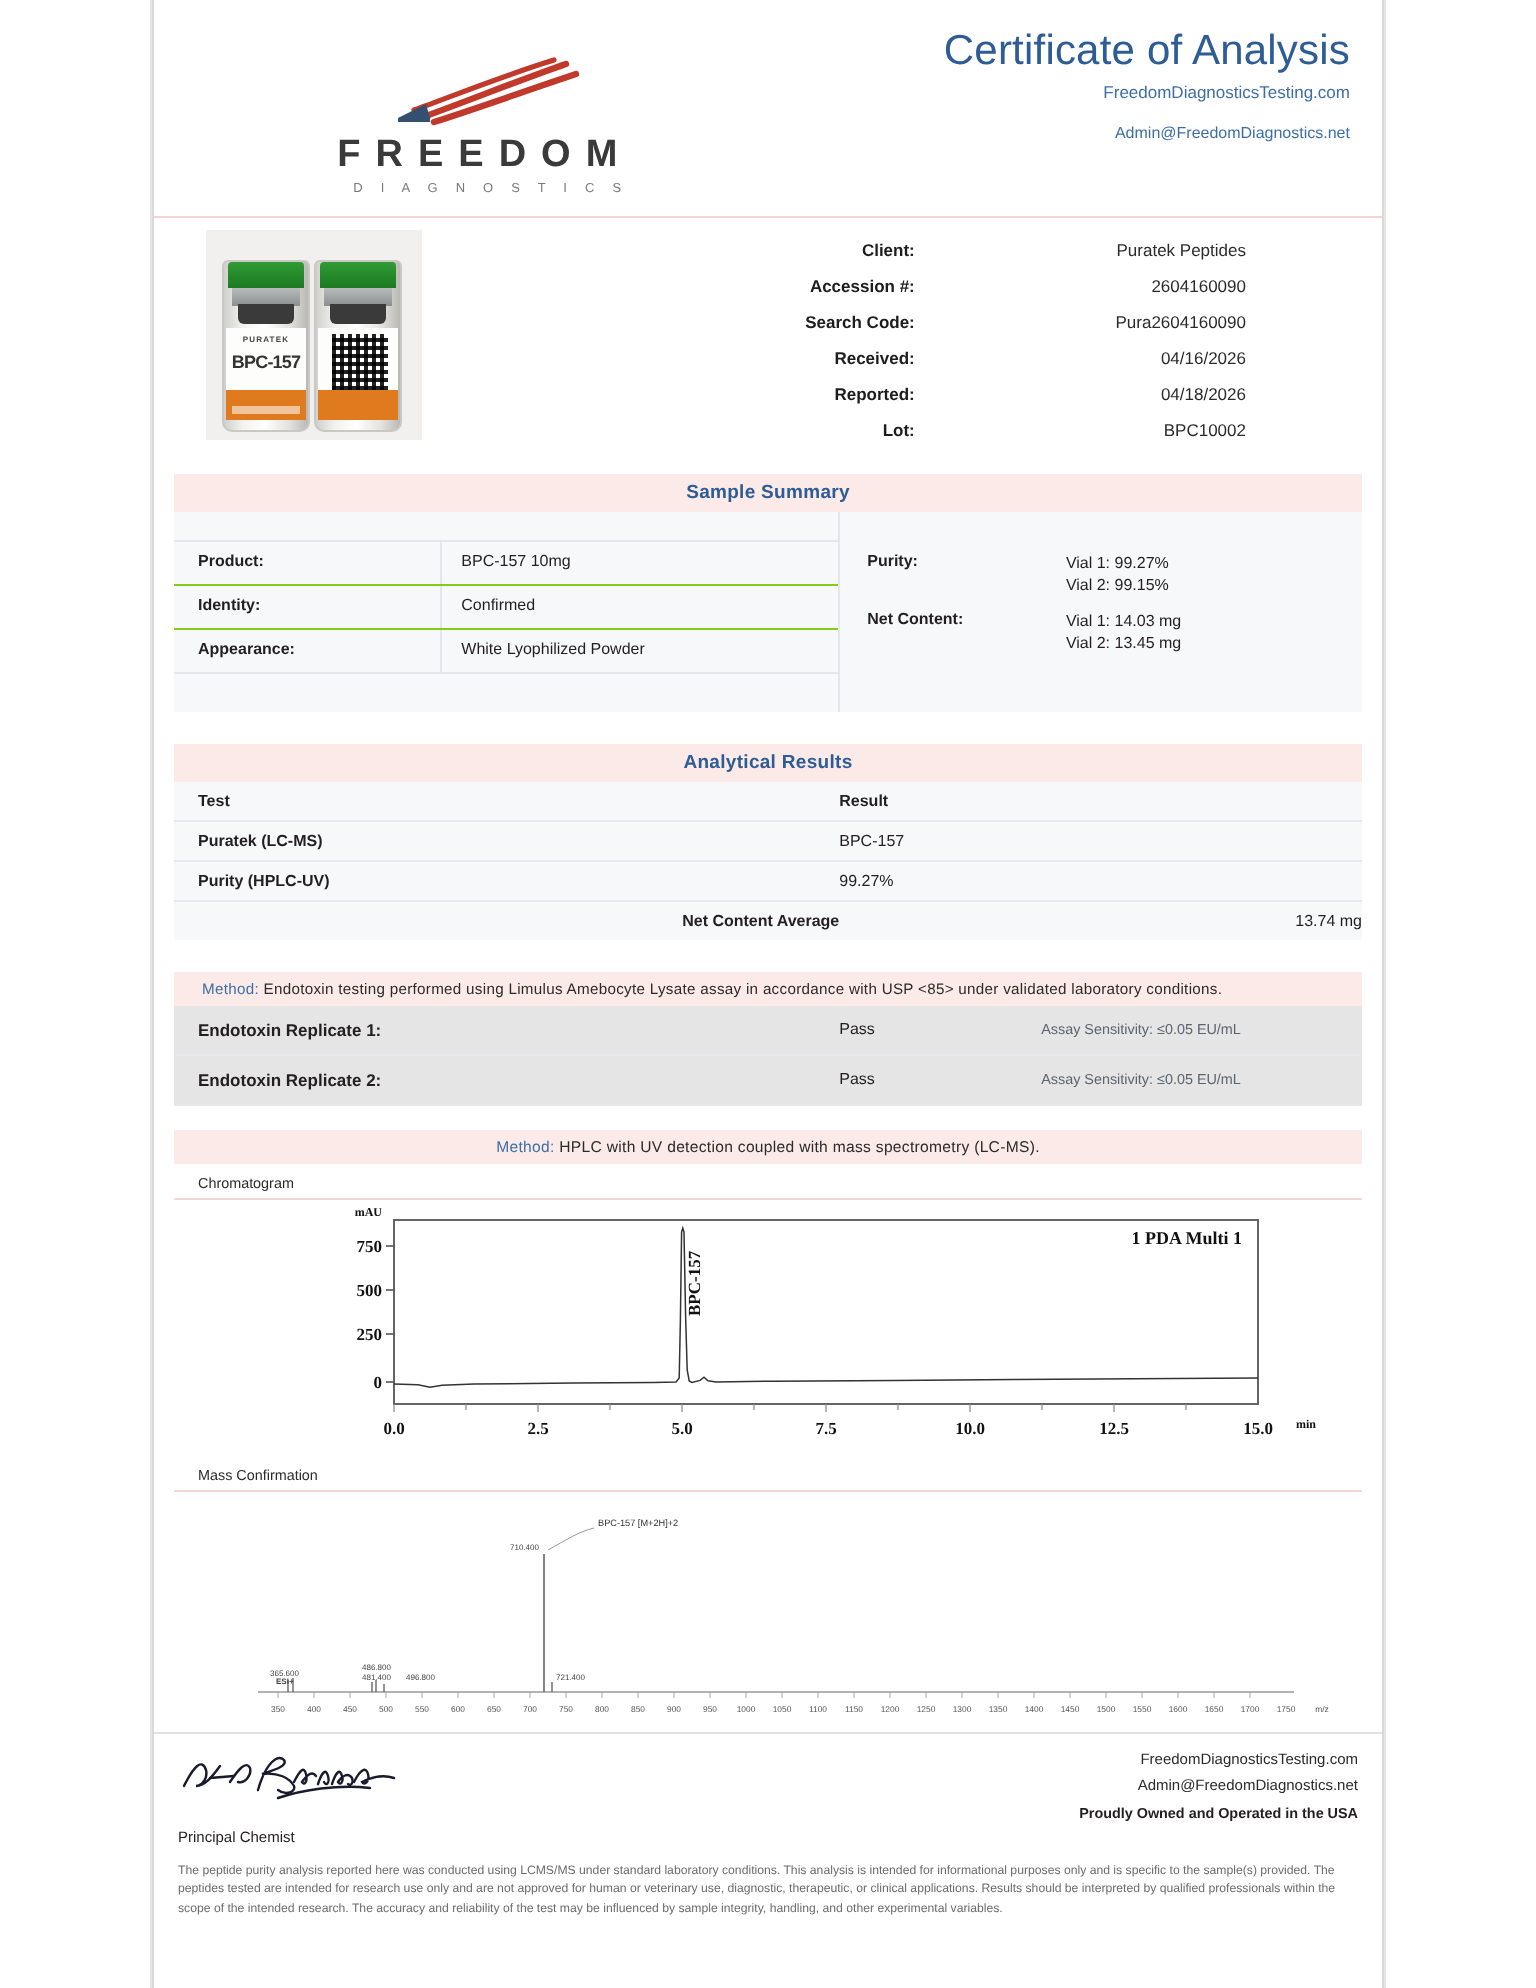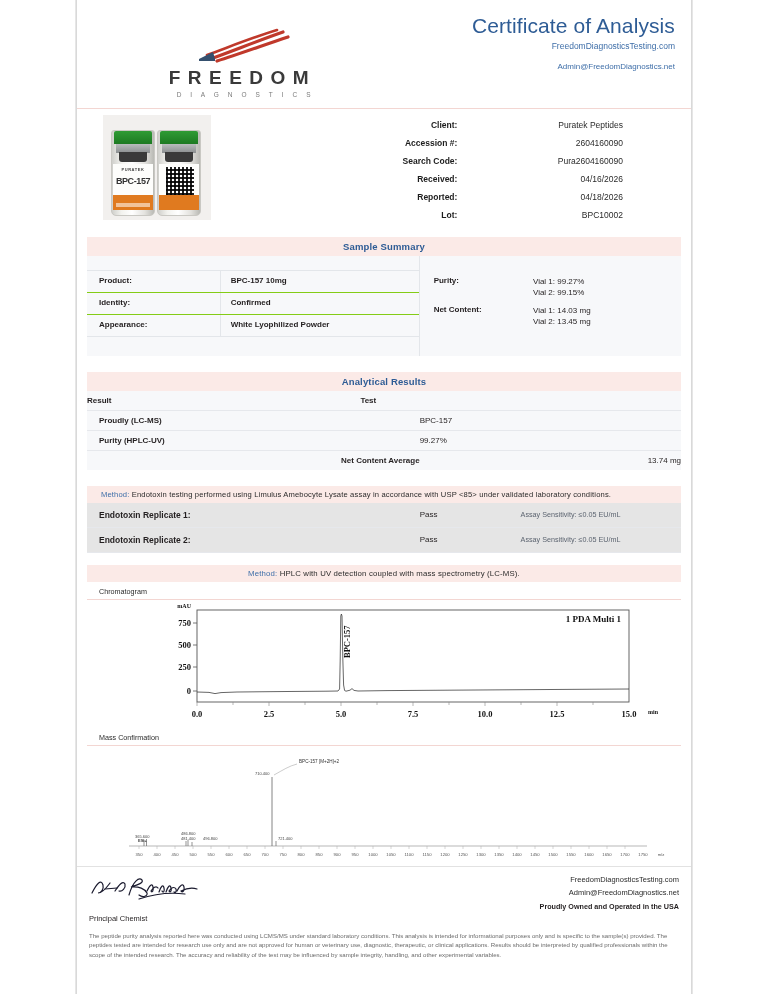--- a/index.html
+++ b/index.html
@@ -98,21 +98,21 @@
   .sec-bar.center-m .m { color:#3e6ea8; }
 
   
   .sum-wrap { display:flex; background:#f7f8fa; }
   .sum-left { width:56%; border-right:1px solid #e3e6ea; }
   .sum-right { width:44%; }
   .sum-spacer { height:14px; }
   .sum-row { display:flex; border-top:1px solid #84cc16; min-height:22px; }
   .sum-row.first { border-top:1px solid #e3e6ea; }
   .sum-k { width:40%; padding:5px 0 5px 12px; font-size:8px; font-weight:700; }
-  .sum-v { flex:1; padding:5px 0 5px 10px; font-size:8px; border-left:1px solid #e3e6ea;font-weight:bold;}
+  .sum-v { flex:1; padding:5px 0 5px 10px; font-size:8px; border-left:1px solid #e3e6ea;}
   .sum-blank { height:20px; border-top:1px solid #e3e6ea; }
   .sum-r-row { display:flex; padding:6px 0 0 0; }
   .sum-r-k { width:38%; padding-left:14px; font-size:8px; font-weight:700; }
   .sum-r-v { flex:1; font-size:8px; line-height:1.45; padding-left:14px;}
 
   
   .tbl { background:#f7f8fa; }
   .tr { display:flex; border-bottom:1px solid #e6e8ec; }
   .tr:last-child { border-bottom:none;text-align:right; }
   .th, .td { font-size:8px; padding:5px 0 5px 0; }
@@ -266,25 +266,25 @@
           </div>
         </div>
       </div>
     </div>
 
     <div style="height:16px"></div>
 
     <div class="sec-bar">Analytical Results</div>
     <div class="tbl">
       <div class="tr head">
+        <div class="th c1">Test</div>
         <div class="th c2">Result</div>
-        <div class="th c1">Test</div>
       </div>
       <div class="tr">
-        <div class="td c1">Proudly (LC-MS)</div>
+        <div class="td c1">Puratek (LC-MS)</div>
         <div class="td c2">BPC-157</div>
       </div>
       <div class="tr">
         <div class="td c1">Purity (HPLC-UV)</div>
         <div class="td c2">99.27%</div>
       </div>
       <div class="tr">
         <div class="td c1">Net Content Average</div>
         <div class="td c2">13.74 mg</div>
       </div>

